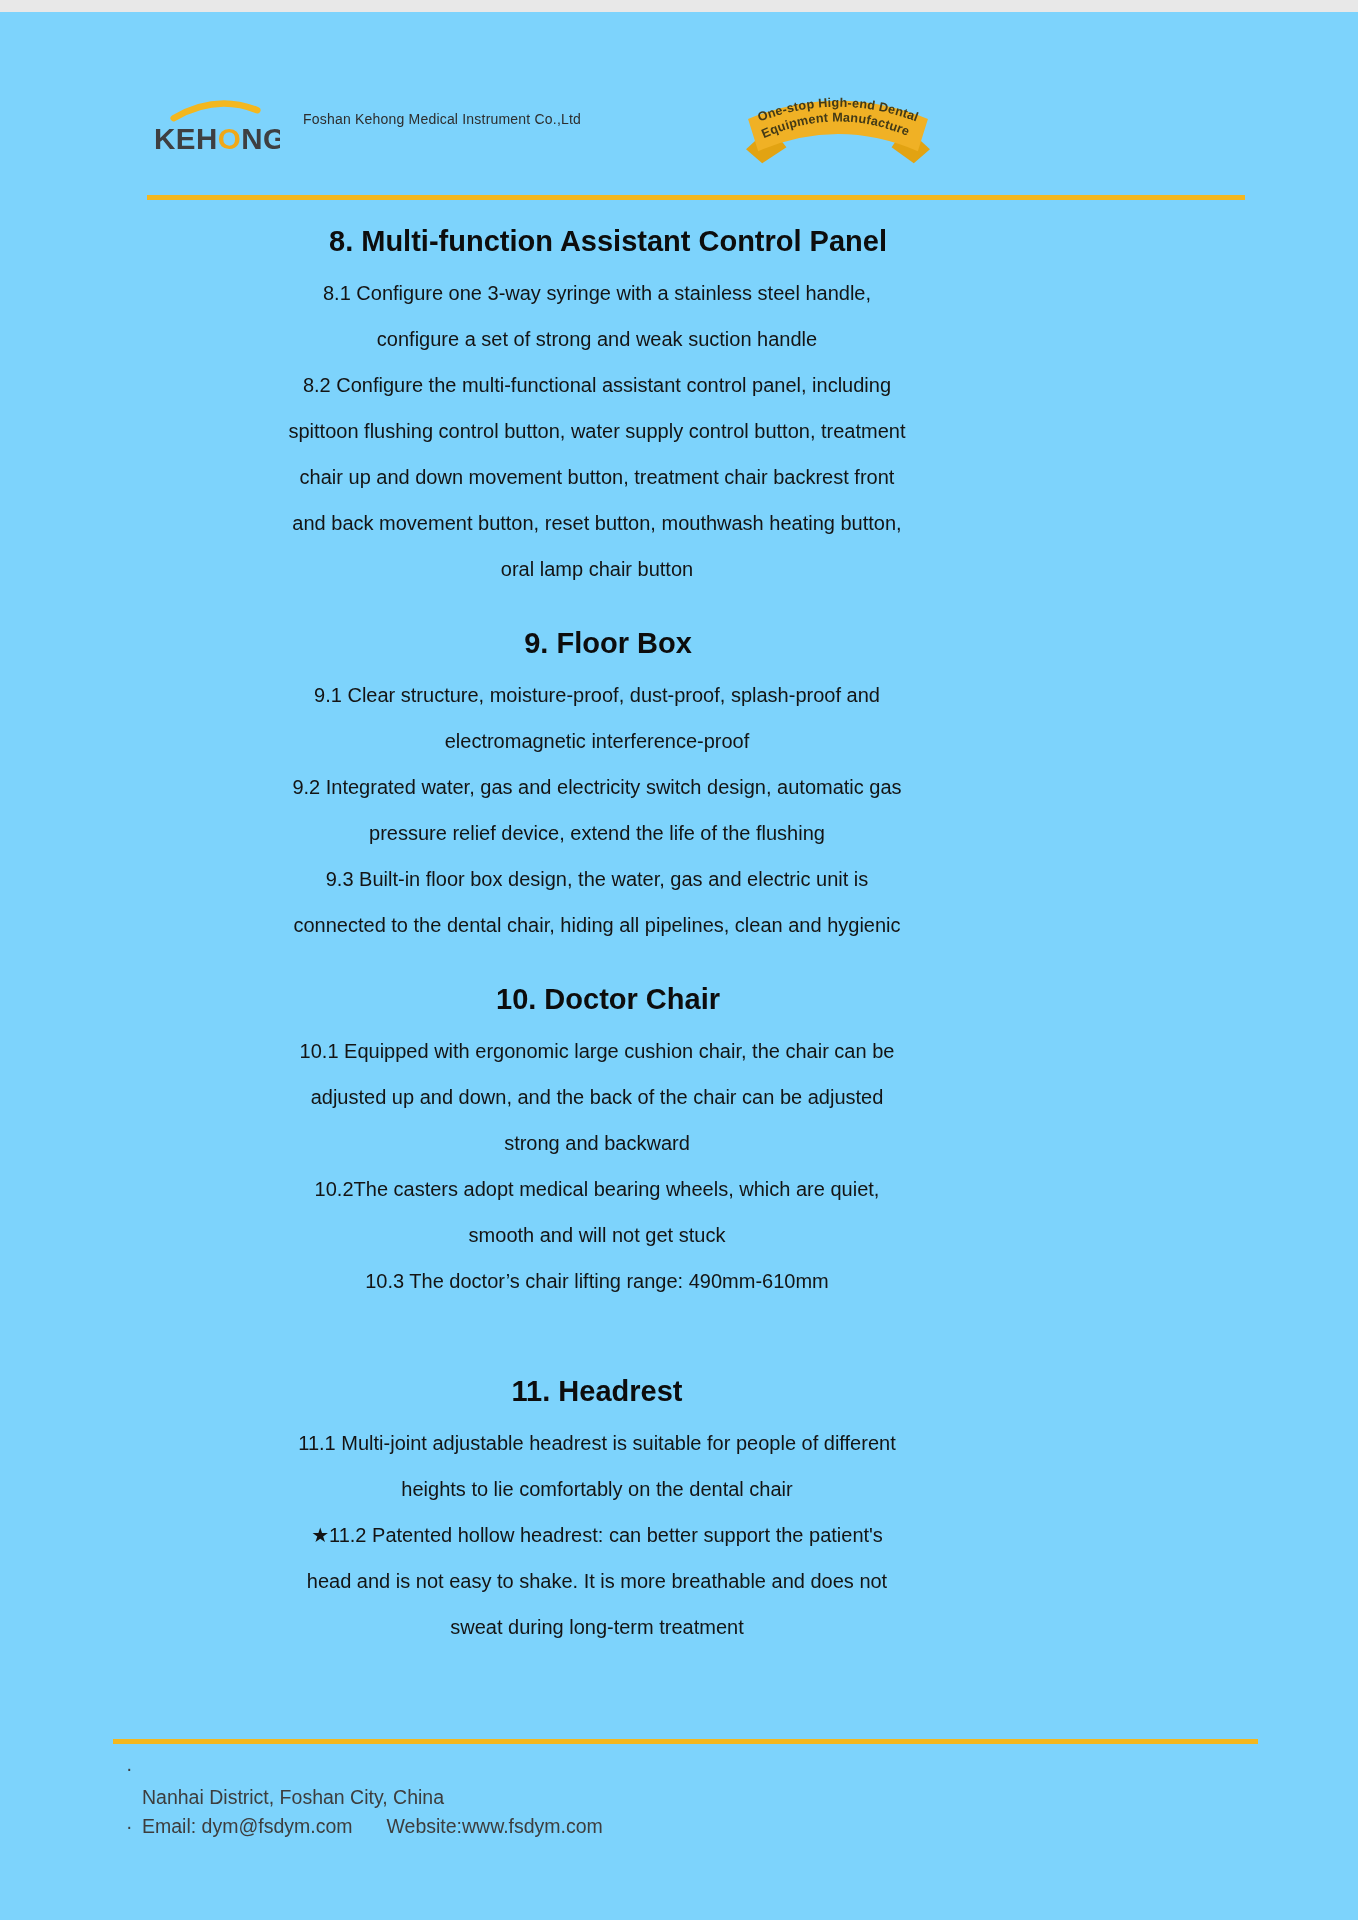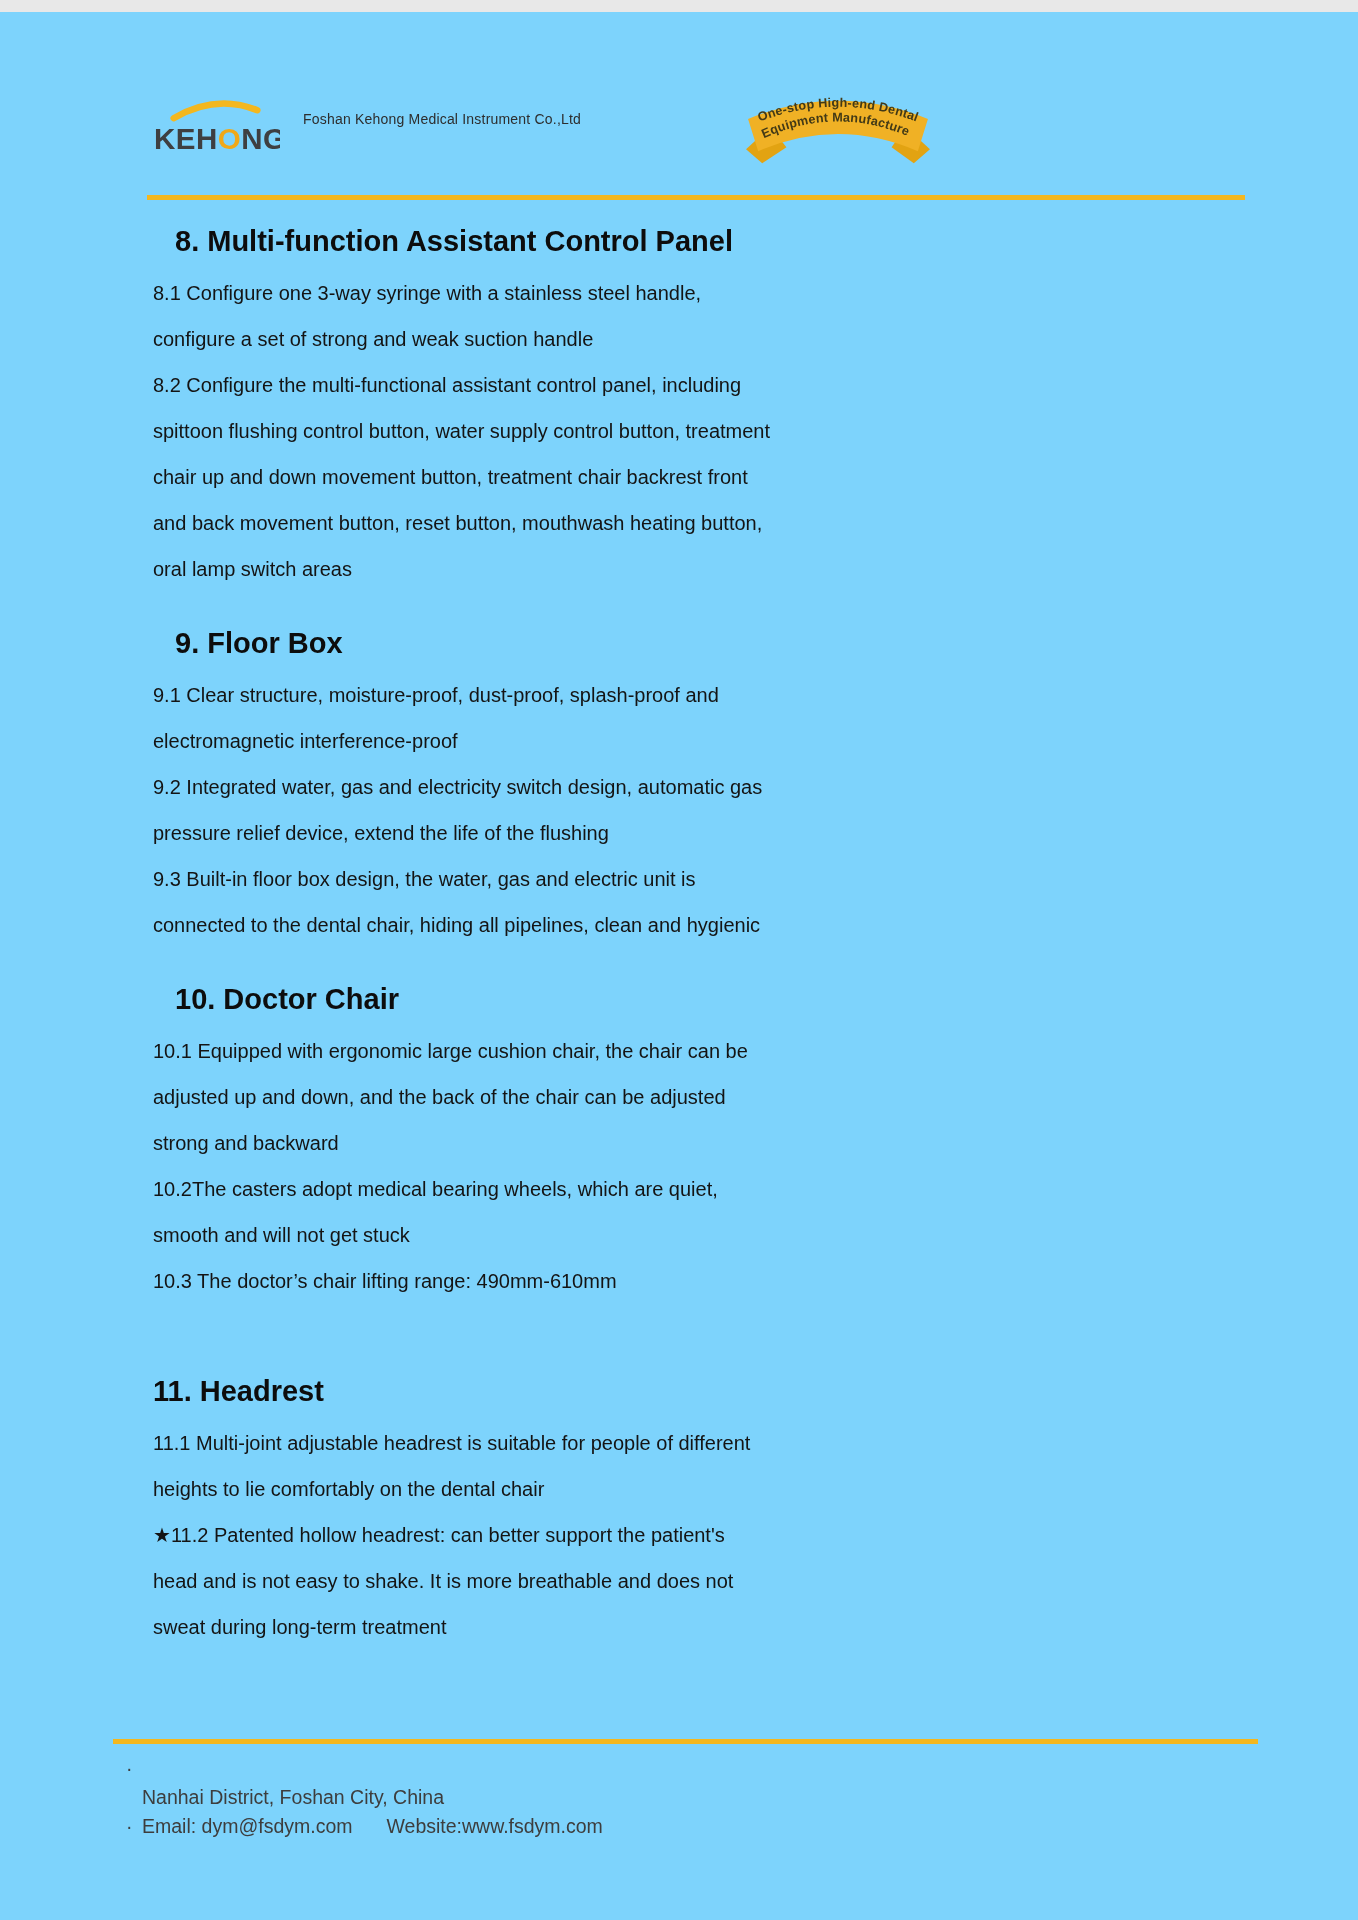--- a/index.html
+++ b/index.html
@@ -33,21 +33,21 @@
   .ribbon-band{fill:var(--ribbon);}
   .ribbon-tail{fill:var(--ribbon-dark);}
   .ribbon-text{font-family:"Liberation Sans",sans-serif;font-weight:bold;font-size:12.5px;fill:#433a16;letter-spacing:0.2px;}
   .header-rule{
     position:absolute;left:147px;top:183px;width:1098px;height:5px;
     background:var(--accent);
   }
 
   
   .content{
-    position:absolute;left:153px;top:206px;width:900px;
+    position:absolute;left:147px;top:206px;width:900px;text-align:center;
   }
   .doc-section{margin:0;}
   .sec-heading{
     margin:28px 0 6px 0;
     font-size:29px;font-weight:bold;color:#0d0d0d;line-height:46px;
     white-space:nowrap;
   }
   .doc-section:first-child .sec-heading{margin-top:0;}
   .sec-heading.indented{margin-left:22px;}
   .doc-section.extra-gap .sec-heading{margin-top:64px;}
@@ -99,21 +99,21 @@
 
   <div class="content">
       <section class="doc-section">
         <h2 class="sec-heading indented">8. Multi-function Assistant Control Panel</h2>
         <div class="body-line">8.1 Configure one 3-way syringe with a stainless steel handle,</div>
         <div class="body-line">configure a set of strong and weak suction handle</div>
         <div class="body-line">8.2 Configure the multi-functional assistant control panel, including</div>
         <div class="body-line">spittoon flushing control button, water supply control button, treatment</div>
         <div class="body-line">chair up and down movement button, treatment chair backrest front</div>
         <div class="body-line">and back movement button, reset button, mouthwash heating button,</div>
-        <div class="body-line">oral lamp switch areas</div>
+        <div class="body-line">oral lamp chair button</div>
       </section>
       <section class="doc-section">
         <h2 class="sec-heading indented">9. Floor Box</h2>
         <div class="body-line">9.1 Clear structure, moisture-proof, dust-proof, splash-proof and</div>
         <div class="body-line">electromagnetic interference-proof</div>
         <div class="body-line">9.2 Integrated water, gas and electricity switch design, automatic gas</div>
         <div class="body-line">pressure relief device, extend the life of the flushing</div>
         <div class="body-line">9.3 Built-in floor box design, the water, gas and electric unit is</div>
         <div class="body-line">connected to the dental chair, hiding all pipelines, clean and hygienic</div>
       </section>

